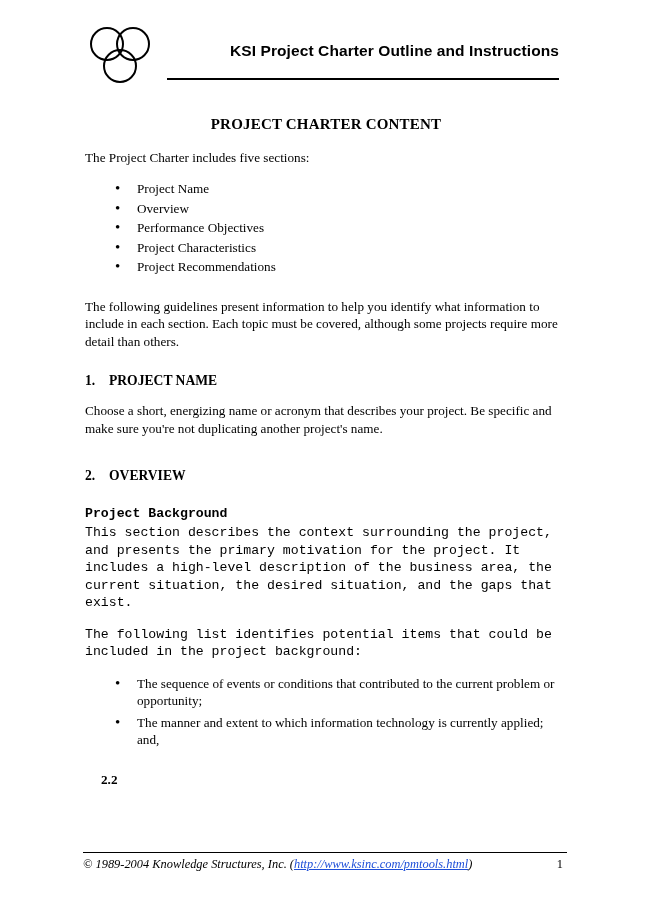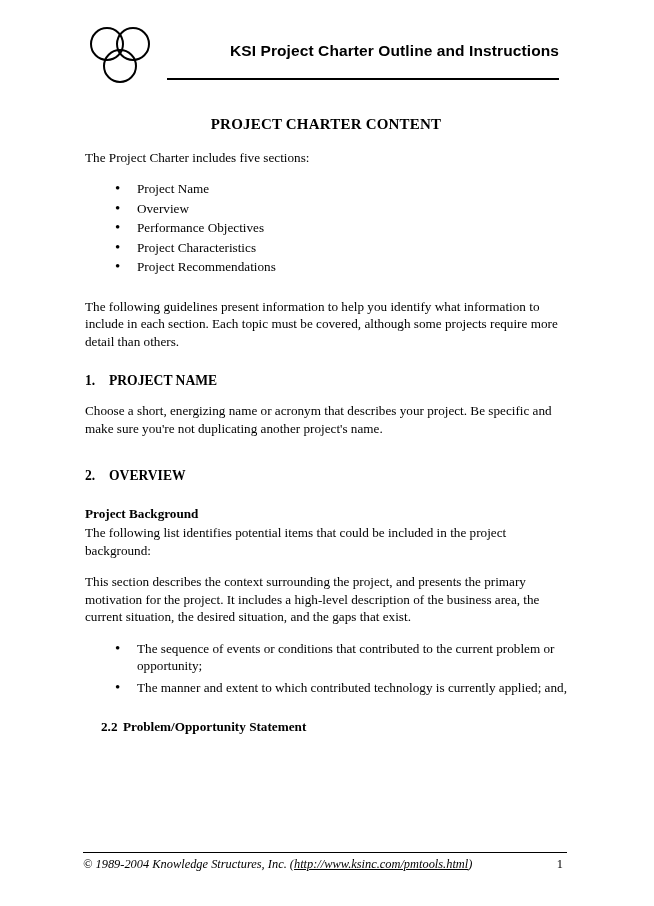--- a/index.html
+++ b/index.html
@@ -113,20 +113,21 @@
   }
   .sub .num {
     width: 38px;
     flex: 0 0 38px;
     font-weight: bold;
     padding-left: 16px;
     box-sizing: border-box;
   }
   .sub .subbody {
     flex: 1 1 auto;
+    font-family: Liberation Mono, monospace;
   }
   .sub-title {
     font-weight: bold;
     margin: 0 0 1px 0;
   }
   .gap-sm { height: 8px; }
   .gap-md { height: 16px; }
 
   
   .footer {
@@ -140,21 +141,21 @@
     font-size: 12.4px;
     font-style: italic;
   }
   .footer .left {
     position: absolute;
     left: 0;
     top: 4px;
     white-space: nowrap;
   }
   .footer .link {
-    color: #000000;
+    color: #1d4ed8;
     text-decoration: underline;
   }
   .footer .right {
     position: absolute;
     right: 4px;
     top: 4px;
     font-style: normal;
   }
 </style>
 </head>
@@ -206,36 +207,35 @@
     <div class="numbered">
       <span class="num">2.</span>
       <span>OVERVIEW</span>
     </div>
 
     <div class="gap-sm"></div>
 
     <div class="sub">
       <div class="subbody">
         <div class="sub-title">Project Background</div>
+        <p class="para">This section describes the context surrounding the project, and presents the primary motivation for the project. It includes a high-level description of the business area, the current situation, the desired situation, and the gaps that exist.</p>
         <p class="para">The following list identifies potential items that could be included in the project background:</p>
-        <p class="para">This section describes the context surrounding the project, and presents the primary motivation for the project. It includes a high-level description of the business area, the current situation, the desired situation, and the gaps that exist.</p>
       </div>
     </div>
 
     <ul class="bullets wide">
       <li>The sequence of events or conditions that contributed to the current problem or opportunity;</li>
-      <li>The manner and extent to which contributed technology is currently applied; and,</li>
+      <li>The manner and extent to which information technology is currently applied; and,</li>
     </ul>
 
     <div class="gap-sm"></div>
 
     <div class="sub">
       <span class="num">2.2</span>
       <div class="subbody">
-        <div class="sub-title">Problem/Opportunity Statement</div>
       </div>
     </div>
 
   </div>
 
   <div class="footer">
     <div class="left">
       <span>© 1989-2004 Knowledge Structures, Inc. (</span><a class="link" href="#">http://www.ksinc.com/pmtools.html</a><span>)</span>
     </div>
     <div class="right">1</div>

